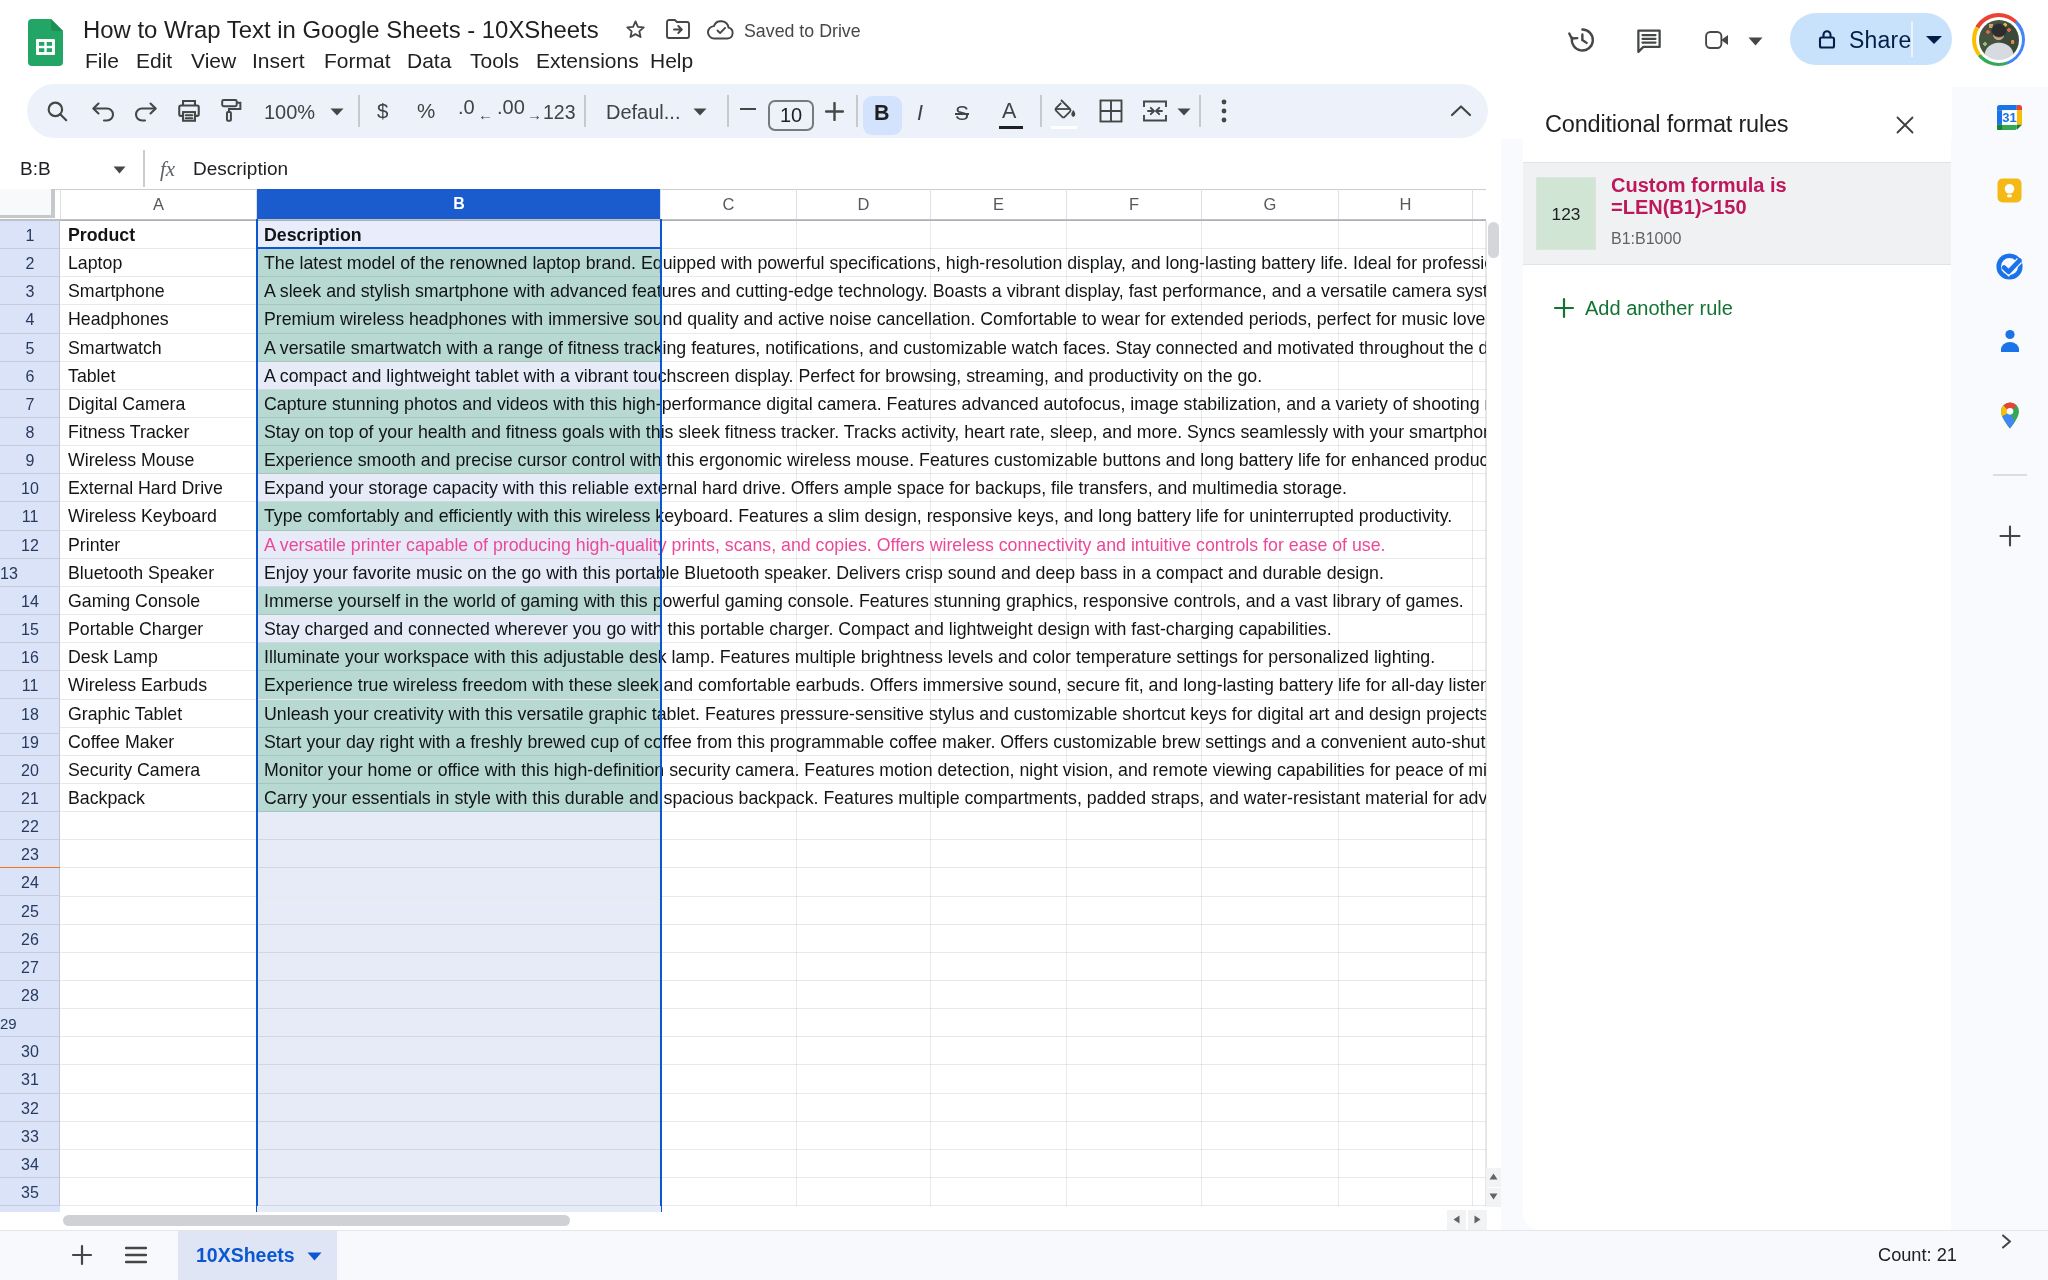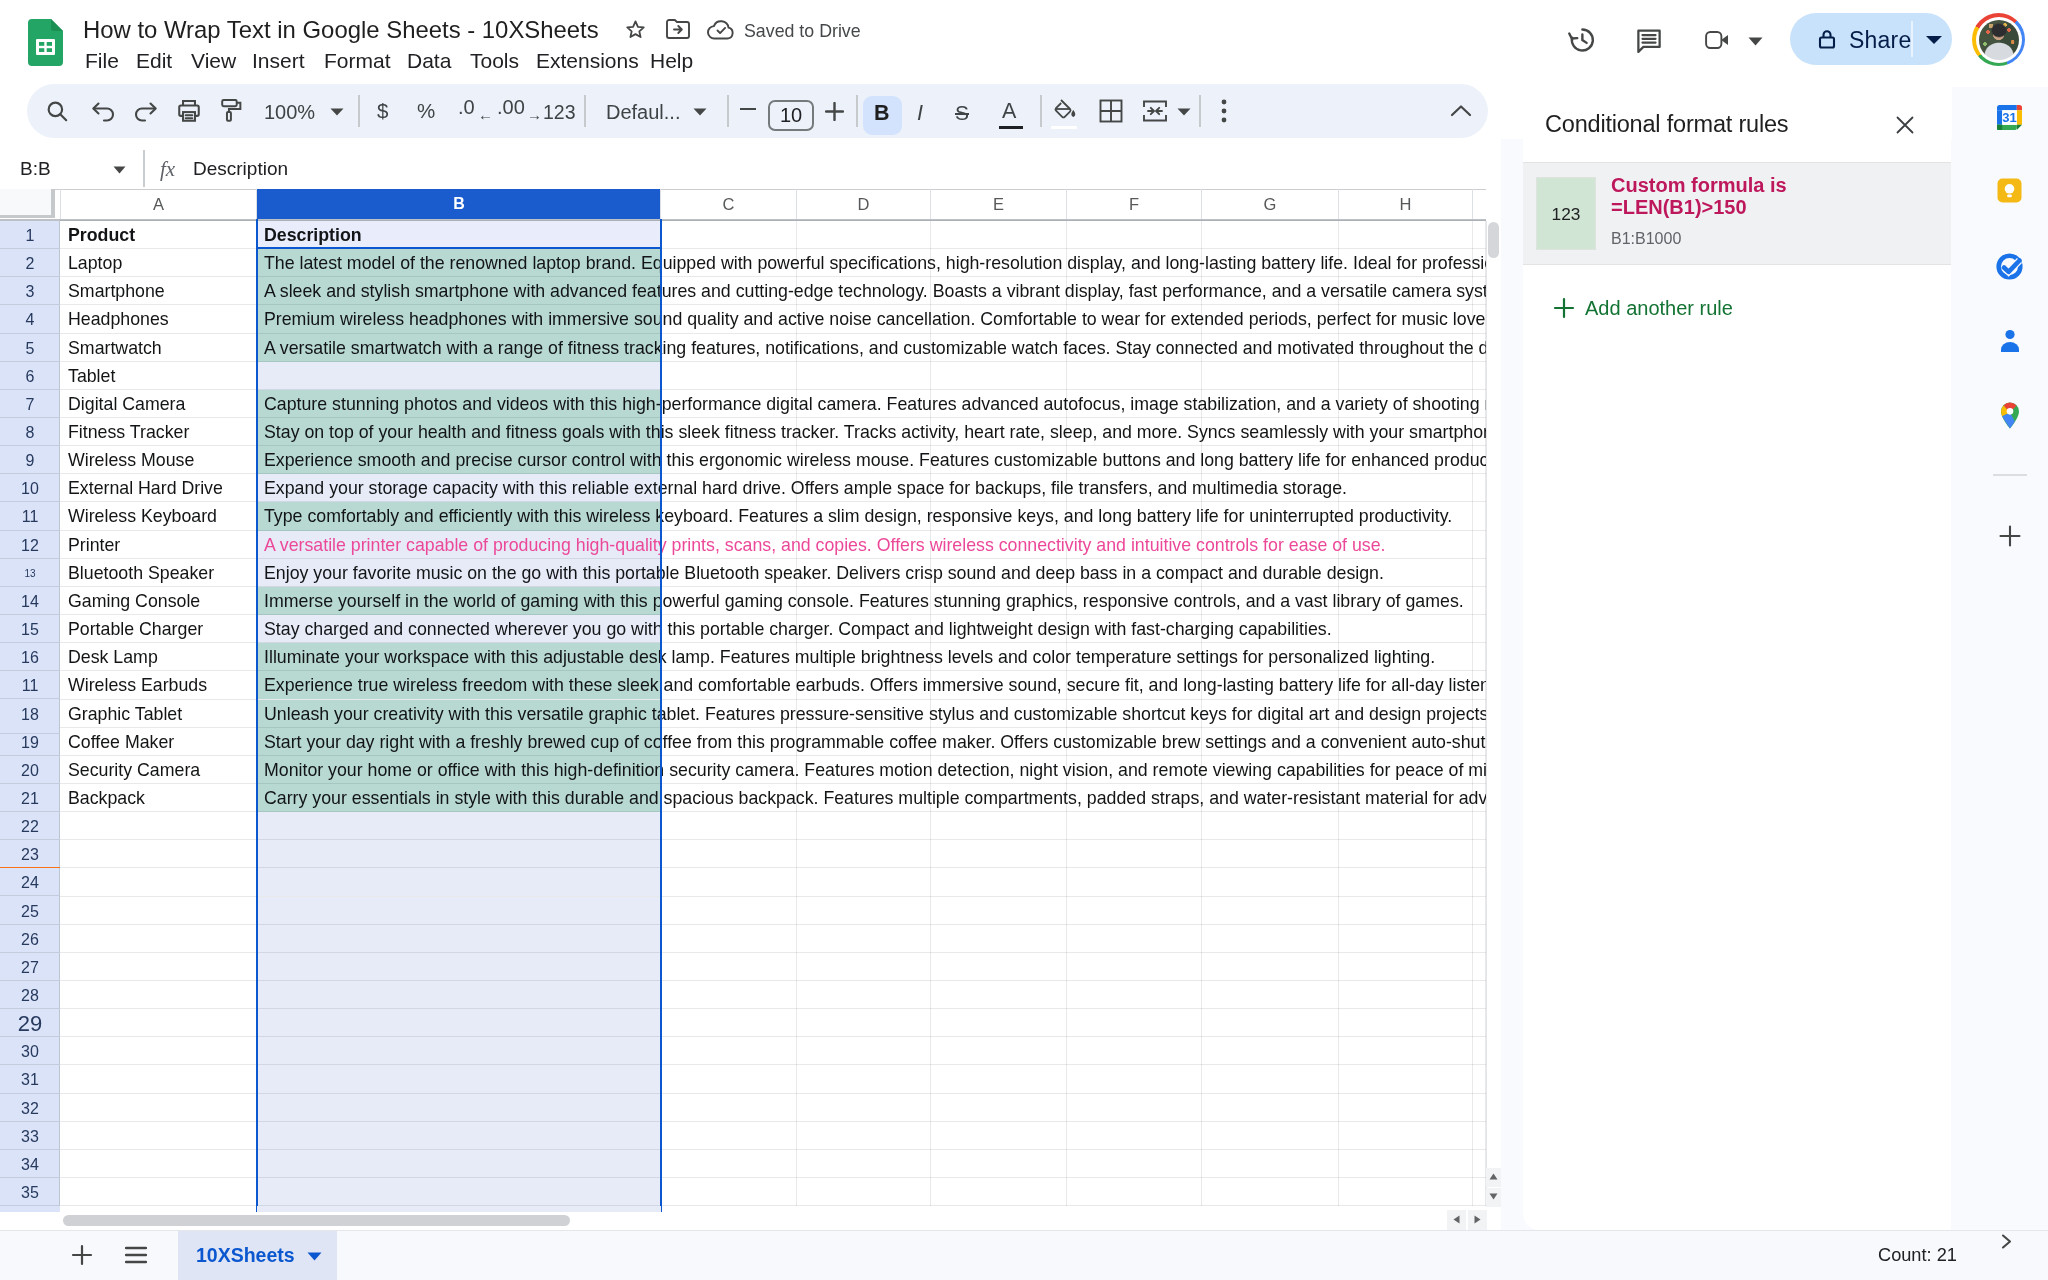--- a/index.html
+++ b/index.html
@@ -193,37 +193,37 @@
 <div class="ab" style="left:0;top:88.3px;width:60px;height:28.145px;color:#273a5e;font-size:16px;text-align:center;line-height:30.145px;border-bottom:1px solid #c3cbdd">3</div>
 <div class="ab" style="left:0;top:116.4px;width:60px;height:28.145px;color:#273a5e;font-size:16px;text-align:center;line-height:30.145px;border-bottom:1px solid #c3cbdd">4</div>
 <div class="ab" style="left:0;top:144.6px;width:60px;height:28.145px;color:#273a5e;font-size:16px;text-align:center;line-height:30.145px;border-bottom:1px solid #c3cbdd">5</div>
 <div class="ab" style="left:0;top:172.7px;width:60px;height:28.145px;color:#273a5e;font-size:16px;text-align:center;line-height:30.145px;border-bottom:1px solid #c3cbdd">6</div>
 <div class="ab" style="left:0;top:200.9px;width:60px;height:28.145px;color:#273a5e;font-size:16px;text-align:center;line-height:30.145px;border-bottom:1px solid #c3cbdd">7</div>
 <div class="ab" style="left:0;top:229.0px;width:60px;height:28.145px;color:#273a5e;font-size:16px;text-align:center;line-height:30.145px;border-bottom:1px solid #c3cbdd">8</div>
 <div class="ab" style="left:0;top:257.2px;width:60px;height:28.145px;color:#273a5e;font-size:16px;text-align:center;line-height:30.145px;border-bottom:1px solid #c3cbdd">9</div>
 <div class="ab" style="left:0;top:285.3px;width:60px;height:28.145px;color:#273a5e;font-size:16px;text-align:center;line-height:30.145px;border-bottom:1px solid #c3cbdd">10</div>
 <div class="ab" style="left:0;top:313.4px;width:60px;height:28.145px;color:#273a5e;font-size:16px;text-align:center;line-height:30.145px;border-bottom:1px solid #c3cbdd">11</div>
 <div class="ab" style="left:0;top:341.6px;width:60px;height:28.145px;color:#273a5e;font-size:16px;text-align:center;line-height:30.145px;border-bottom:1px solid #c3cbdd">12</div>
-<div class="ab" style="left:0;top:369.7px;width:60px;height:28.145px;color:#273a5e;font-size:10px;text-align:center;line-height:30.145px;border-bottom:1px solid #c3cbdd">13</div>
+<div class="ab" style="left:0;top:369.7px;width:60px;height:28.145px;color:#273a5e;font-size:16px;line-height:30.145px;border-bottom:1px solid #c3cbdd">13</div>
 <div class="ab" style="left:0;top:397.9px;width:60px;height:28.145px;color:#273a5e;font-size:16px;text-align:center;line-height:30.145px;border-bottom:1px solid #c3cbdd">14</div>
 <div class="ab" style="left:0;top:426.0px;width:60px;height:28.145px;color:#273a5e;font-size:16px;text-align:center;line-height:30.145px;border-bottom:1px solid #c3cbdd">15</div>
 <div class="ab" style="left:0;top:454.2px;width:60px;height:28.145px;color:#273a5e;font-size:16px;text-align:center;line-height:30.145px;border-bottom:1px solid #c3cbdd">16</div>
 <div class="ab" style="left:0;top:482.3px;width:60px;height:28.145px;color:#273a5e;font-size:16px;text-align:center;line-height:30.145px;border-bottom:1px solid #c3cbdd">11</div>
 <div class="ab" style="left:0;top:510.5px;width:60px;height:34px;color:#273a5e;font-size:16px;text-align:center;line-height:30.145px;border-bottom:1px solid #c3cbdd">18</div>
 <div class="ab" style="left:0;top:538.6px;width:60px;height:28.145px;color:#273a5e;font-size:16px;text-align:center;line-height:30.145px;border-bottom:1px solid #c3cbdd">19</div>
 <div class="ab" style="left:0;top:566.8px;width:60px;height:28.145px;color:#273a5e;font-size:16px;text-align:center;line-height:30.145px;border-bottom:1px solid #c3cbdd">20</div>
 <div class="ab" style="left:0;top:594.9px;width:60px;height:28.145px;color:#273a5e;font-size:16px;text-align:center;line-height:30.145px;border-bottom:1px solid #c3cbdd">21</div>
 <div class="ab" style="left:0;top:623.0px;width:60px;height:28.145px;color:#273a5e;font-size:16px;text-align:center;line-height:30.145px;border-bottom:1px solid #c3cbdd">22</div>
 <div class="ab" style="left:0;top:651.2px;width:60px;height:28.145px;color:#273a5e;font-size:16px;text-align:center;line-height:30.145px;border-bottom:1px solid #f97316">23</div>
 <div class="ab" style="left:0;top:679.3px;width:60px;height:28.145px;color:#273a5e;font-size:16px;text-align:center;line-height:30.145px;border-bottom:1px solid #c3cbdd">24</div>
 <div class="ab" style="left:0;top:707.5px;width:60px;height:28.145px;color:#273a5e;font-size:16px;text-align:center;line-height:30.145px;border-bottom:1px solid #c3cbdd">25</div>
 <div class="ab" style="left:0;top:735.6px;width:60px;height:28.145px;color:#273a5e;font-size:16px;text-align:center;line-height:30.145px;border-bottom:1px solid #c3cbdd">26</div>
 <div class="ab" style="left:0;top:763.8px;width:60px;height:28.145px;color:#273a5e;font-size:16px;text-align:center;line-height:30.145px;border-bottom:1px solid #c3cbdd">27</div>
 <div class="ab" style="left:0;top:791.9px;width:60px;height:28.145px;color:#273a5e;font-size:16px;text-align:center;line-height:30.145px;border-bottom:1px solid #c3cbdd">28</div>
-<div class="ab" style="left:0;top:820.1px;width:60px;height:28.145px;color:#273a5e;font-size:22px;text-align:center;line-height:30.145px;border-bottom:1px solid #c3cbdd">29</div>
+<div class="ab" style="left:0;top:820.1px;width:60px;height:28.145px;color:#273a5e;font-size:15px;line-height:30.145px;border-bottom:1px solid #c3cbdd">29</div>
 <div class="ab" style="left:0;top:848.2px;width:60px;height:28.145px;color:#273a5e;font-size:16px;text-align:center;line-height:30.145px;border-bottom:1px solid #c3cbdd">30</div>
 <div class="ab" style="left:0;top:876.4px;width:60px;height:28.145px;color:#273a5e;font-size:16px;text-align:center;line-height:30.145px;border-bottom:1px solid #c3cbdd">31</div>
 <div class="ab" style="left:0;top:904.5px;width:60px;height:28.145px;color:#273a5e;font-size:16px;text-align:center;line-height:30.145px;border-bottom:1px solid #c3cbdd">32</div>
 <div class="ab" style="left:0;top:932.6px;width:60px;height:28.145px;color:#273a5e;font-size:16px;text-align:center;line-height:30.145px;border-bottom:1px solid #c3cbdd">33</div>
 <div class="ab" style="left:0;top:960.8px;width:60px;height:28.145px;color:#273a5e;font-size:16px;text-align:center;line-height:30.145px;border-bottom:1px solid #c3cbdd">34</div>
 <div class="ab" style="left:0;top:988.9px;width:60px;height:28.145px;color:#273a5e;font-size:16px;text-align:center;line-height:30.145px;border-bottom:1px solid #c3cbdd">35</div>
 <div class="ab" style="left:257px;top:32.0px;width:404px;height:28.145px;background:#e9edfb"></div>
 <div class="ab" style="left:257px;top:60.1px;width:404px;height:28.145px;background:#b7d9d1"></div>
 <div class="ab" style="left:257px;top:88.3px;width:404px;height:28.145px;background:#b7d9d1"></div>
 <div class="ab" style="left:257px;top:116.4px;width:404px;height:28.145px;background:#b7d9d1"></div>
@@ -308,20 +308,21 @@
 <div class="ab" style="left:264px;top:32.0px;height:28.145px;line-height:28.745px;font-size:17.75px;font-weight:bold;color:#121416;white-space:nowrap">Description</div>
 <div class="ab" style="left:68px;top:60.1px;height:28.145px;line-height:28.745px;font-size:17.75px;font-weight:normal;color:#121416;white-space:nowrap">Laptop</div>
 <div class="ab" style="left:264px;top:60.1px;height:28.145px;line-height:28.745px;font-size:17.75px;font-weight:normal;color:#121416;white-space:nowrap">The latest model of the renowned laptop brand. Equipped with powerful specifications, high-resolution display, and long-lasting battery life. Ideal for professionals and gamers alike.</div>
 <div class="ab" style="left:68px;top:88.3px;height:28.145px;line-height:28.745px;font-size:17.75px;font-weight:normal;color:#121416;white-space:nowrap">Smartphone</div>
 <div class="ab" style="left:264px;top:88.3px;height:28.145px;line-height:28.745px;font-size:17.75px;font-weight:normal;color:#121416;white-space:nowrap">A sleek and stylish smartphone with advanced features and cutting-edge technology. Boasts a vibrant display, fast performance, and a versatile camera system.</div>
 <div class="ab" style="left:68px;top:116.4px;height:28.145px;line-height:28.745px;font-size:17.75px;font-weight:normal;color:#121416;white-space:nowrap">Headphones</div>
 <div class="ab" style="left:264px;top:116.4px;height:28.145px;line-height:28.745px;font-size:17.75px;font-weight:normal;color:#121416;white-space:nowrap">Premium wireless headphones with immersive sound quality and active noise cancellation. Comfortable to wear for extended periods, perfect for music lovers.</div>
 <div class="ab" style="left:68px;top:144.6px;height:28.145px;line-height:28.745px;font-size:17.75px;font-weight:normal;color:#121416;white-space:nowrap">Smartwatch</div>
 <div class="ab" style="left:264px;top:144.6px;height:28.145px;line-height:28.745px;font-size:17.75px;font-weight:normal;color:#121416;white-space:nowrap">A versatile smartwatch with a range of fitness tracking features, notifications, and customizable watch faces. Stay connected and motivated throughout the day.</div>
 <div class="ab" style="left:68px;top:172.7px;height:28.145px;line-height:28.745px;font-size:17.75px;font-weight:normal;color:#121416;white-space:nowrap">Tablet</div>
+<div class="ab" style="left:264px;top:172.7px;height:28.145px;line-height:28.745px;font-size:17.75px;font-weight:normal;color:#121416;white-space:nowrap">A compact and lightweight tablet with a vibrant touchscreen display. Perfect for browsing, streaming, and productivity on the go.</div>
 <div class="ab" style="left:68px;top:200.9px;height:28.145px;line-height:28.745px;font-size:17.75px;font-weight:normal;color:#121416;white-space:nowrap">Digital Camera</div>
 <div class="ab" style="left:264px;top:200.9px;height:28.145px;line-height:28.745px;font-size:17.75px;font-weight:normal;color:#121416;white-space:nowrap">Capture stunning photos and videos with this high-performance digital camera. Features advanced autofocus, image stabilization, and a variety of shooting modes.</div>
 <div class="ab" style="left:68px;top:229.0px;height:28.145px;line-height:28.745px;font-size:17.75px;font-weight:normal;color:#121416;white-space:nowrap">Fitness Tracker</div>
 <div class="ab" style="left:264px;top:229.0px;height:28.145px;line-height:28.745px;font-size:17.75px;font-weight:normal;color:#121416;white-space:nowrap">Stay on top of your health and fitness goals with this sleek fitness tracker. Tracks activity, heart rate, sleep, and more. Syncs seamlessly with your smartphone.</div>
 <div class="ab" style="left:68px;top:257.2px;height:28.145px;line-height:28.745px;font-size:17.75px;font-weight:normal;color:#121416;white-space:nowrap">Wireless Mouse</div>
 <div class="ab" style="left:264px;top:257.2px;height:28.145px;line-height:28.745px;font-size:17.75px;font-weight:normal;color:#121416;white-space:nowrap">Experience smooth and precise cursor control with this ergonomic wireless mouse. Features customizable buttons and long battery life for enhanced productivity.</div>
 <div class="ab" style="left:68px;top:285.3px;height:28.145px;line-height:28.745px;font-size:17.75px;font-weight:normal;color:#121416;white-space:nowrap">External Hard Drive</div>
 <div class="ab" style="left:264px;top:285.3px;height:28.145px;line-height:28.745px;font-size:17.75px;font-weight:normal;color:#121416;white-space:nowrap">Expand your storage capacity with this reliable external hard drive. Offers ample space for backups, file transfers, and multimedia storage.</div>
 <div class="ab" style="left:68px;top:313.4px;height:28.145px;line-height:28.745px;font-size:17.75px;font-weight:normal;color:#121416;white-space:nowrap">Wireless Keyboard</div>
 <div class="ab" style="left:264px;top:313.4px;height:28.145px;line-height:28.745px;font-size:17.75px;font-weight:normal;color:#121416;white-space:nowrap">Type comfortably and efficiently with this wireless keyboard. Features a slim design, responsive keys, and long battery life for uninterrupted productivity.</div>

